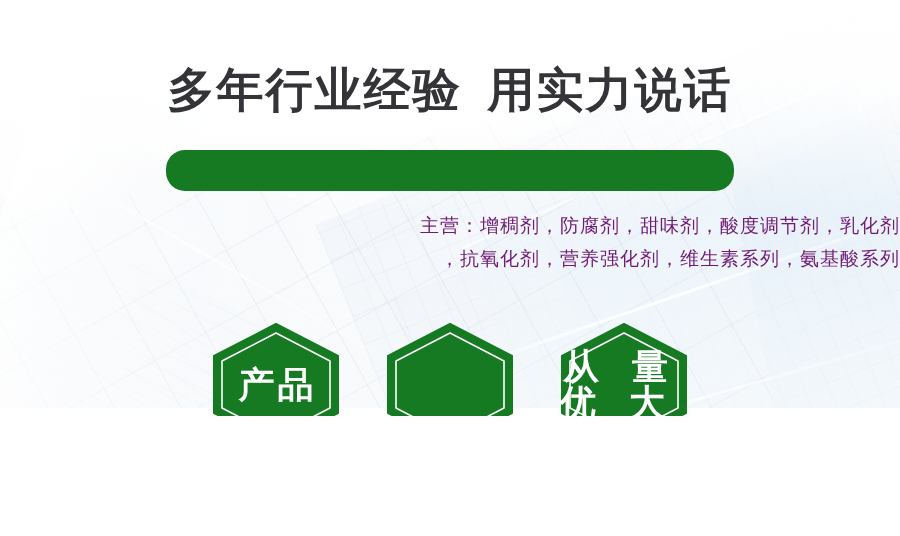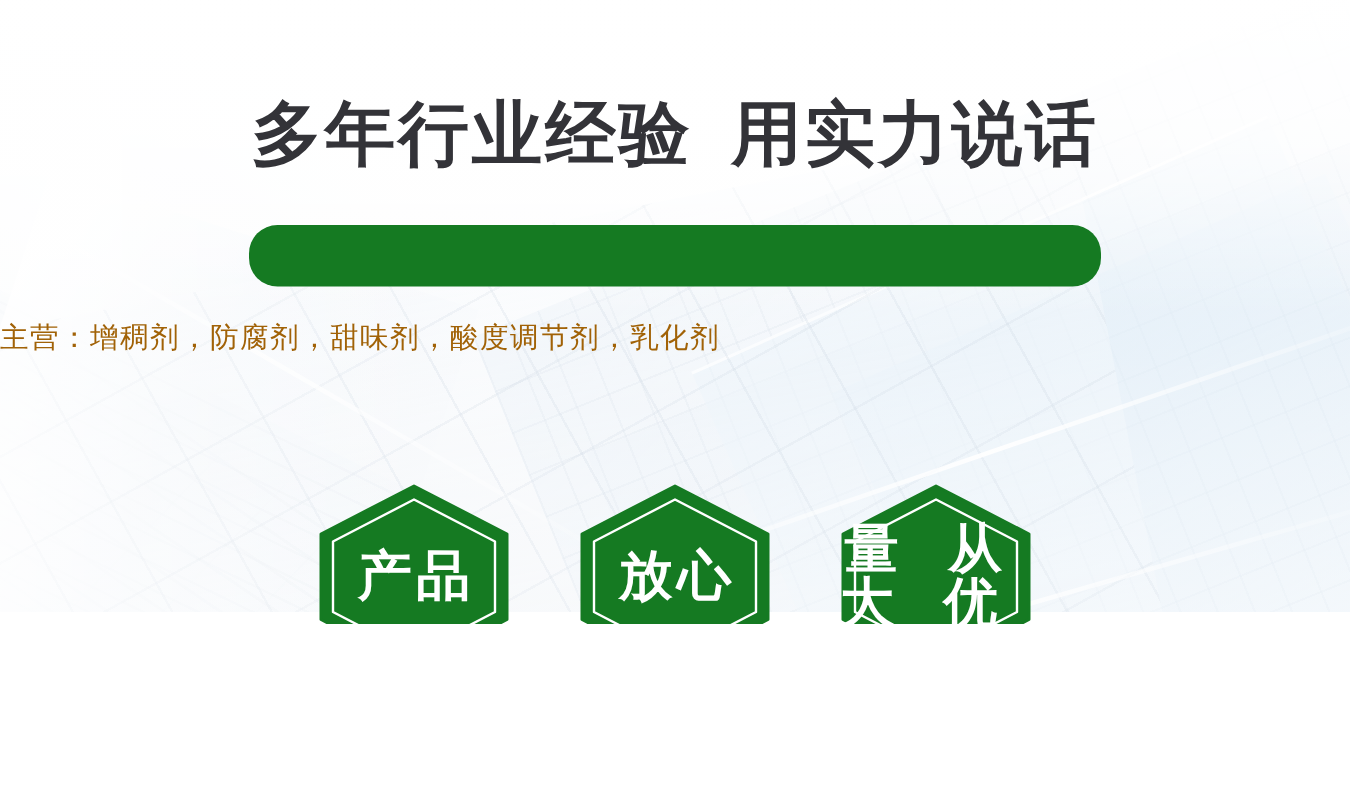--- a/index.html
+++ b/index.html
@@ -178,22 +178,22 @@
     position:absolute;
     left:166px; top:150px;
     width:568px; height:41px;
     background:#157a22;
     border-radius:19px;
   }
 
   .subtext {
     position:absolute;
     left:0; right:0; top:209px;
-    text-align:left;
-    color:#a16207;
+    text-align:right;
+    color:#701a75;
     font-size:19px;
     line-height:33px;
     letter-spacing:1px;
     font-family:"DejaVu Sans","Liberation Sans",sans-serif;
   }
   .subtext .line { display:block; white-space:nowrap; }
 
   .badges {
     position:absolute;
     left:0; right:0; top:322px;
@@ -252,51 +252,51 @@
   <div class="content">
 
     <div class="headline">
       <span>多年行业经验</span><span class="gap"></span><span>用实力说话</span>
     </div>
 
     <div class="green-bar"></div>
 
     <div class="subtext">
       <span class="line">主营：增稠剂，防腐剂，甜味剂，酸度调节剂，乳化剂</span>
+      <span class="line">，抗氧化剂，营养强化剂，维生素系列，氨基酸系列</span>
     </div>
 
     <div class="badges">
 
       <div class="badge">
         <svg viewBox="0 0 128 125">
           <polygon points="64,2 126,34 126,91 64,123 2,91 2,34" fill="#157a22" stroke="#157a22" stroke-width="2" stroke-linejoin="round"></polygon>
           <polygon points="64,11 118,39 118,86 64,114 10,86 10,39" fill="none" stroke="#ffffff" stroke-width="1.6" stroke-linejoin="round"></polygon>
         </svg>
         <div class="badge-text">
           <span>产品</span>
         </div>
       </div>
 
       <div class="badge">
         <svg viewBox="0 0 128 125">
           <polygon points="64,2 126,34 126,91 64,123 2,91 2,34" fill="#157a22" stroke="#157a22" stroke-width="2" stroke-linejoin="round"></polygon>
           <polygon points="64,11 118,39 118,86 64,114 10,86 10,39" fill="none" stroke="#ffffff" stroke-width="1.6" stroke-linejoin="round"></polygon>
         </svg>
         <div class="badge-text">
-          <span>放心</span>
         </div>
       </div>
 
       <div class="badge">
         <svg viewBox="0 0 128 125">
           <polygon points="64,2 126,34 126,91 64,123 2,91 2,34" fill="#157a22" stroke="#157a22" stroke-width="2" stroke-linejoin="round"></polygon>
           <polygon points="64,11 118,39 118,86 64,114 10,86 10,39" fill="none" stroke="#ffffff" stroke-width="1.6" stroke-linejoin="round"></polygon>
         </svg>
         <div class="badge-text">
+          <span>从优</span>
           <span>量大</span>
-          <span>从优</span>
         </div>
       </div>
 
 
     </div>
   </div>
 </div>
 
 </body></html>

